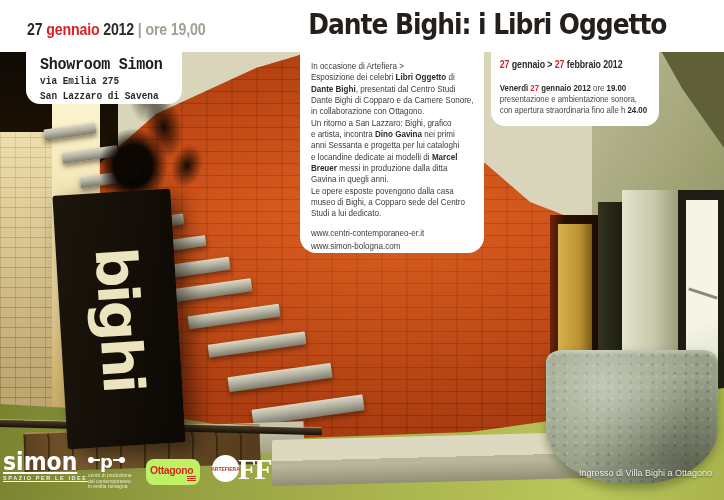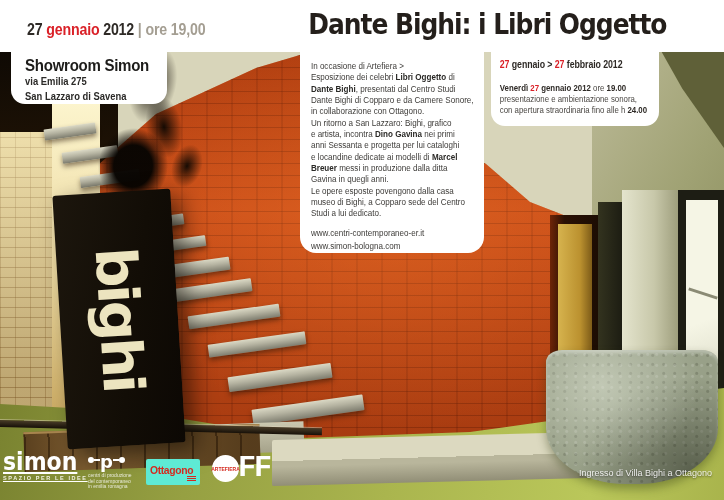--- a/index.html
+++ b/index.html
@@ -94,21 +94,21 @@
       radial-gradient(ellipse at 32% 26%,rgba(235,240,225,.5),rgba(0,0,0,0) 60%),
       radial-gradient(ellipse at 85% 90%,rgba(40,45,30,.55),rgba(0,0,0,0) 55%),
       radial-gradient(circle at 30% 40%,rgba(255,255,255,.14) 1px,transparent 2px),
       radial-gradient(circle at 70% 60%,rgba(30,35,20,.2) 1px,transparent 2px);
     background-size:auto,auto,9px 11px,11px 9px;
     box-shadow:inset 0 3px 3px rgba(255,255,255,.3), 0 5px 10px rgba(50,60,20,.4);}
   .photo-caption{position:absolute;right:12px;top:416px;z-index:8;font-size:9px;
     color:rgba(255,255,255,.88);text-shadow:0 1px 2px rgba(0,0,0,.5);}
   
   .card{position:absolute;top:0;background:#fff;z-index:20;}
-  .venue-card{left:11px;width:156px;height:104px;border-radius:0 0 14px 14px;padding:0;}
+  .venue-card{left:26px;width:156px;height:104px;border-radius:0 0 14px 14px;padding:0;font-family:Liberation Mono, monospace;}
   .venue-inner{padding:57px 0 0 15px;transform:scaleX(.94);transform-origin:left top;}
   .venue-name{font-size:16px;font-weight:bold;color:#1d1c1a;letter-spacing:-.3px;line-height:17px;}
   .venue-addr{font-size:10px;font-weight:bold;color:#2b2a28;line-height:12.5px;margin-top:2px;}
   .desc-card{left:300px;width:184px;height:253px;border-radius:0 0 16px 16px;}
   .desc-inner{padding:60px 0 0 13px;width:196px;transform:scaleX(.84);transform-origin:left top;
     font-size:9.6px;line-height:11.35px;color:#3d3b38;}
   .desc-inner b{color:#2a2926;}
   .links{margin-top:7px;line-height:13px;color:#3d3b38;}
   .sched-card{left:491px;width:168px;height:126px;border-radius:0 0 14px 14px;}
   .sched-inner{padding:58px 0 0 11px;width:200px;transform:scaleX(.8);transform-origin:left top;}
@@ -120,30 +120,30 @@
   .logo-simon{position:absolute;left:3px;top:2px;color:#fff;text-decoration:underline;}
   .logo-simon .name{font-family:"DejaVu Sans",sans-serif;font-weight:bold;font-size:25px;line-height:24px;
     letter-spacing:0;transform:scaleX(.88);transform-origin:left top;}
   .logo-simon .tag{font-size:5.5px;letter-spacing:1.6px;margin-top:1px;color:#f2f2e4;font-weight:bold;}
   .logo-centri{position:absolute;left:88px;top:3px;color:#fff;}
   .centri-row{display:flex;align-items:center;height:18px;}
   .centri-row .dot{width:6px;height:6px;border-radius:50%;background:#fff;}
   .centri-row .bar{width:6px;height:2px;background:#fff;}
   .centri-row .p{font-family:"DejaVu Sans",sans-serif;font-weight:bold;font-size:18px;line-height:14px;margin-top:4px;}
   .centri-lines{margin-top:4px;font-size:5px;line-height:5.6px;color:rgba(255,255,255,.8);}
-  .logo-ottagono{position:absolute;left:146px;top:11px;width:54px;height:26px;background:#5eead4;border-radius:2px;}
+  .logo-ottagono{position:absolute;left:146px;top:11px;width:54px;height:26px;background:#bef264;border-radius:8px;}
   .logo-ottagono .name{position:absolute;left:4px;top:5px;color:#d42a20;font-weight:bold;font-size:11.5px;
     letter-spacing:-.4px;transform:scaleX(.9);transform-origin:left top;}
   .logo-ottagono .dashes{position:absolute;right:4px;bottom:4px;width:9px;}
   .logo-ottagono .dashes div{height:1px;background:#d42a20;margin-top:1px;}
   .logo-off{position:absolute;left:212px;top:7px;display:flex;align-items:center;}
   .off-circle{width:27px;height:27px;border-radius:50%;background:#fff;display:flex;align-items:center;
     justify-content:center;}
   .off-circle span{color:#d42a20;font-size:5px;font-weight:bold;letter-spacing:0;}
-  .off-ff{font-family:Liberation Mono, monospace;font-weight:bold;font-size:30px;color:#fff;
+  .off-ff{font-family:Liberation Serif, serif;font-weight:bold;font-size:30px;color:#fff;
     letter-spacing:-2px;margin-left:-1px;line-height:27px;text-align:center;}
 </style>
 </head>
 <body>
 
 <div class="poster">
 
   <div class="date-line"><span class="run-dark">27 </span><span class="run-red">gennaio</span><span class="run-dark"> 2012 </span><span class="run-gray">| </span><span class="run-gray">ore 19,00</span></div>
   <div class="title">Dante Bighi: i Libri Oggetto</div>
 

